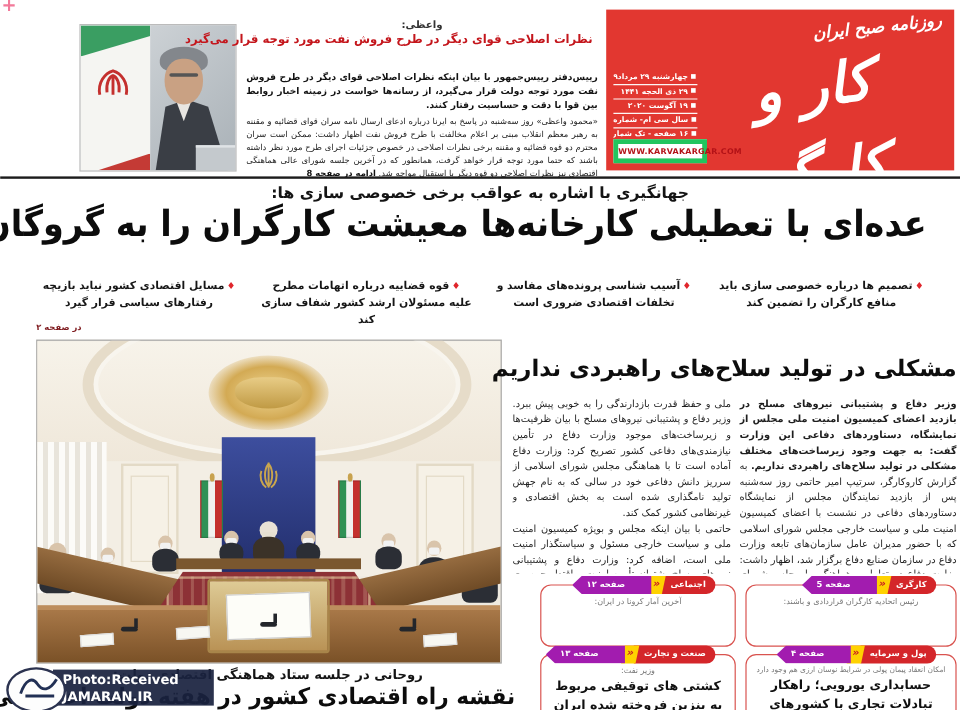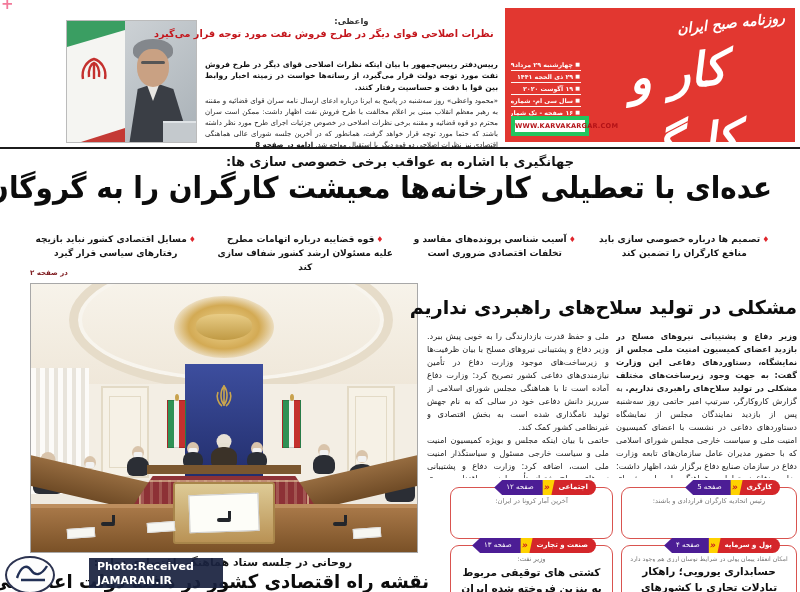--- a/index.html
+++ b/index.html
@@ -112,21 +112,21 @@
   .paper{position:absolute;width:26px;height:8px;background:#f7f7f2;border:1px solid #ddd;transform:rotate(-4deg);}
   .mic{position:absolute;width:14px;height:4px;background:#23262b;border-radius:2px;}
   .mic::before{content:"";position:absolute;right:0;top:-7px;width:3px;height:8px;background:#23262b;}
 
   .ph-kicker{position:absolute;left:30px;top:556px;width:386px;text-align:center;font-size:11px;
              font-weight:bold;color:#141414;}
   .ph-head{position:absolute;left:4px;top:570px;width:436px;text-align:center;font-size:19px;
            font-weight:bold;color:#0c0c0c;white-space:nowrap;transform:scaleX(.95);transform-origin:center;}
   .cred-box{position:absolute;left:44px;top:558px;width:134px;height:30px;background:rgba(26,34,64,.93);
             color:#fff;direction:ltr;font-size:11px;font-weight:bold;line-height:1.3;padding:2px 0 0 8px;
-            box-sizing:border-box;z-index:5;margin-left:45px;}
+            box-sizing:border-box;z-index:5;}
   .cred-logo{position:absolute;left:5px;top:556px;width:46px;height:34px;background:#fdfdfd;border:2px solid #2c3350;
              border-radius:50%;z-index:6;overflow:hidden;}
 
   
   .df-kicker{position:absolute;left:425px;top:284px;width:372px;text-align:center;font-size:11px;
              font-weight:bold;color:#161616;}
   .df-head{position:absolute;left:425px;top:296px;width:372px;text-align:center;font-size:19px;
            font-weight:bold;color:#0d0d0d;white-space:nowrap;}
   .df-col{position:absolute;top:330px;height:148px;overflow:hidden;font-size:8.2px;color:#1d1d1d;
           text-align:justify;line-height:1.58;}
@@ -134,21 +134,21 @@
   .df-col-l{left:427px;width:182px;white-space:pre-line;}
   .df-lead{font-weight:bold;}
 
   
   .tz{position:absolute;background:#fff;border:1.5px solid #d9534f;border-radius:9px;box-sizing:border-box;}
   .tz-badge{position:absolute;top:-8px;right:16px;height:15px;display:flex;align-items:stretch;z-index:3;}
   .tz-sec{background:#d4262a;color:#fff;font-size:7px;font-weight:bold;line-height:15px;padding:0 8px;
           border-radius:0 8px 8px 0;white-space:nowrap;}
   .tz-chev{background:#ffd200;color:#c81e22;font-size:9px;font-weight:bold;line-height:15px;padding:0 3px;
            transform:skewX(-12deg);margin:0 -2px;}
-  .tz-page{background:#4c1d95;color:#fff;font-size:7px;font-weight:normal;line-height:15px;padding:0 9px 0 12px;
+  .tz-page{background:#a21caf;color:#fff;font-size:7px;font-weight:bold;line-height:15px;padding:0 22px 0 12px;
            clip-path:polygon(100% 0,100% 100%,8px 100%,0 50%,8px 0);white-space:nowrap;}
   .tz-kicker{margin-top:9px;text-align:center;font-size:6.7px;color:#777;white-space:nowrap;overflow:hidden;}
   .tz-head{margin-top:2px;text-align:center;font-size:10.5px;font-weight:bold;color:#101010;line-height:1.5;
            padding:0 6px;}
 </style>
 </head>
 <body>
 
 <div class="page">
 

